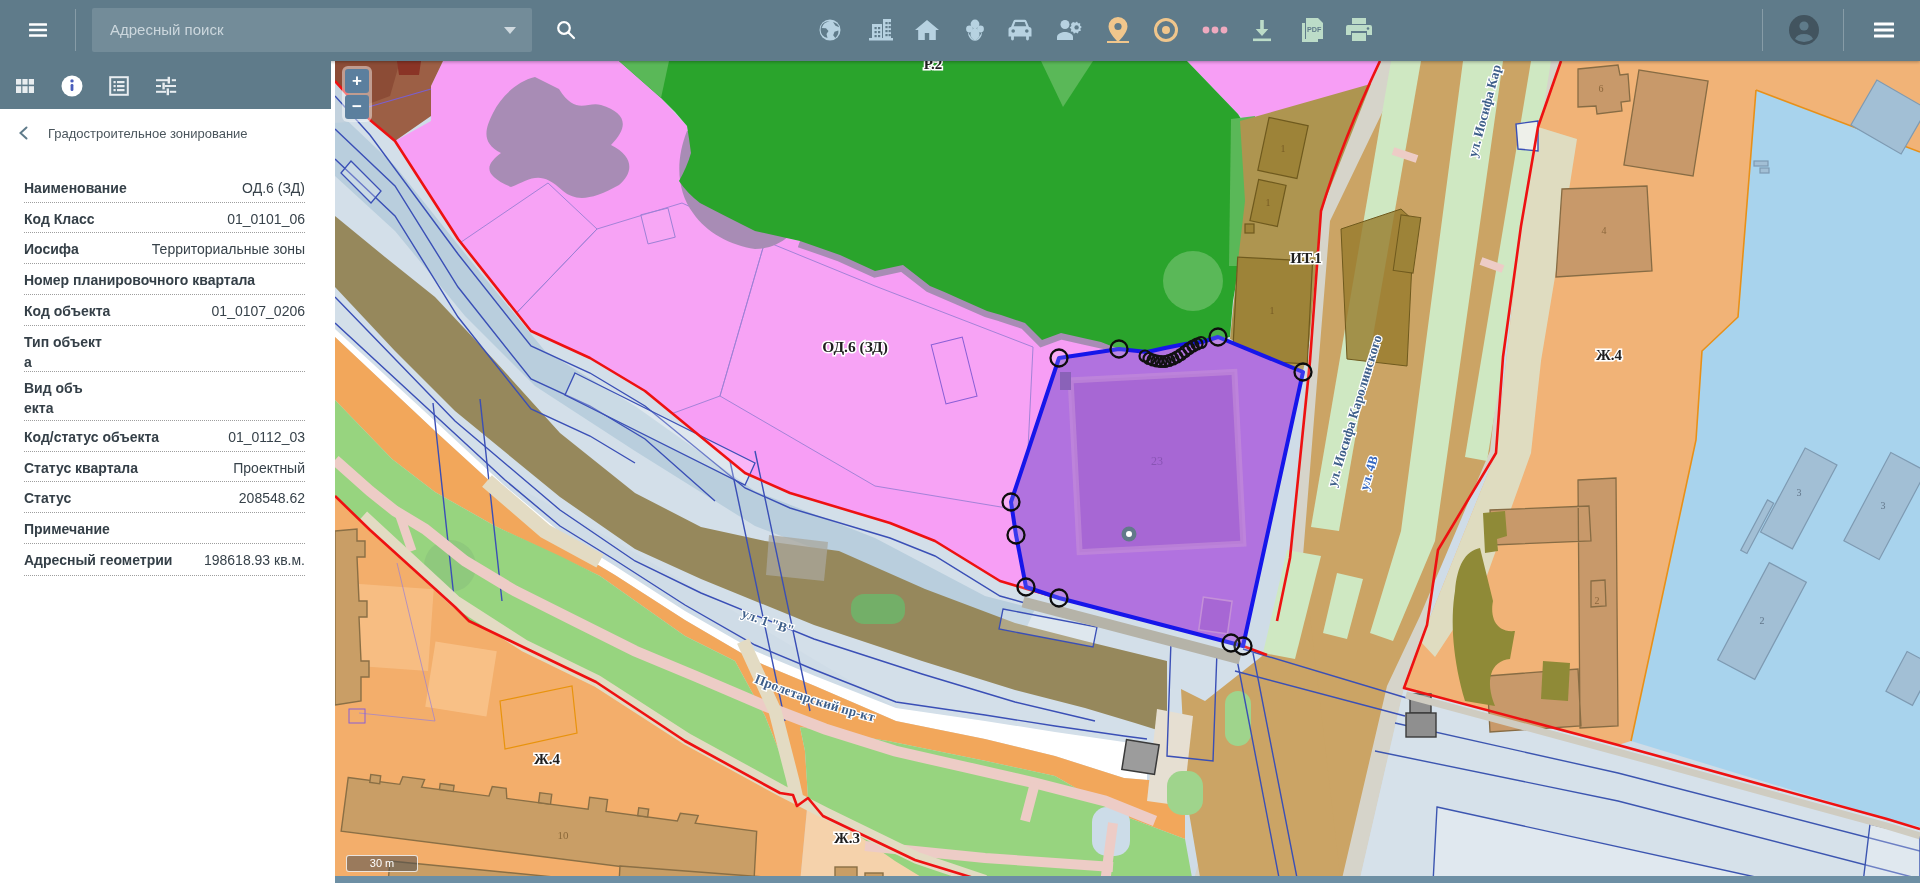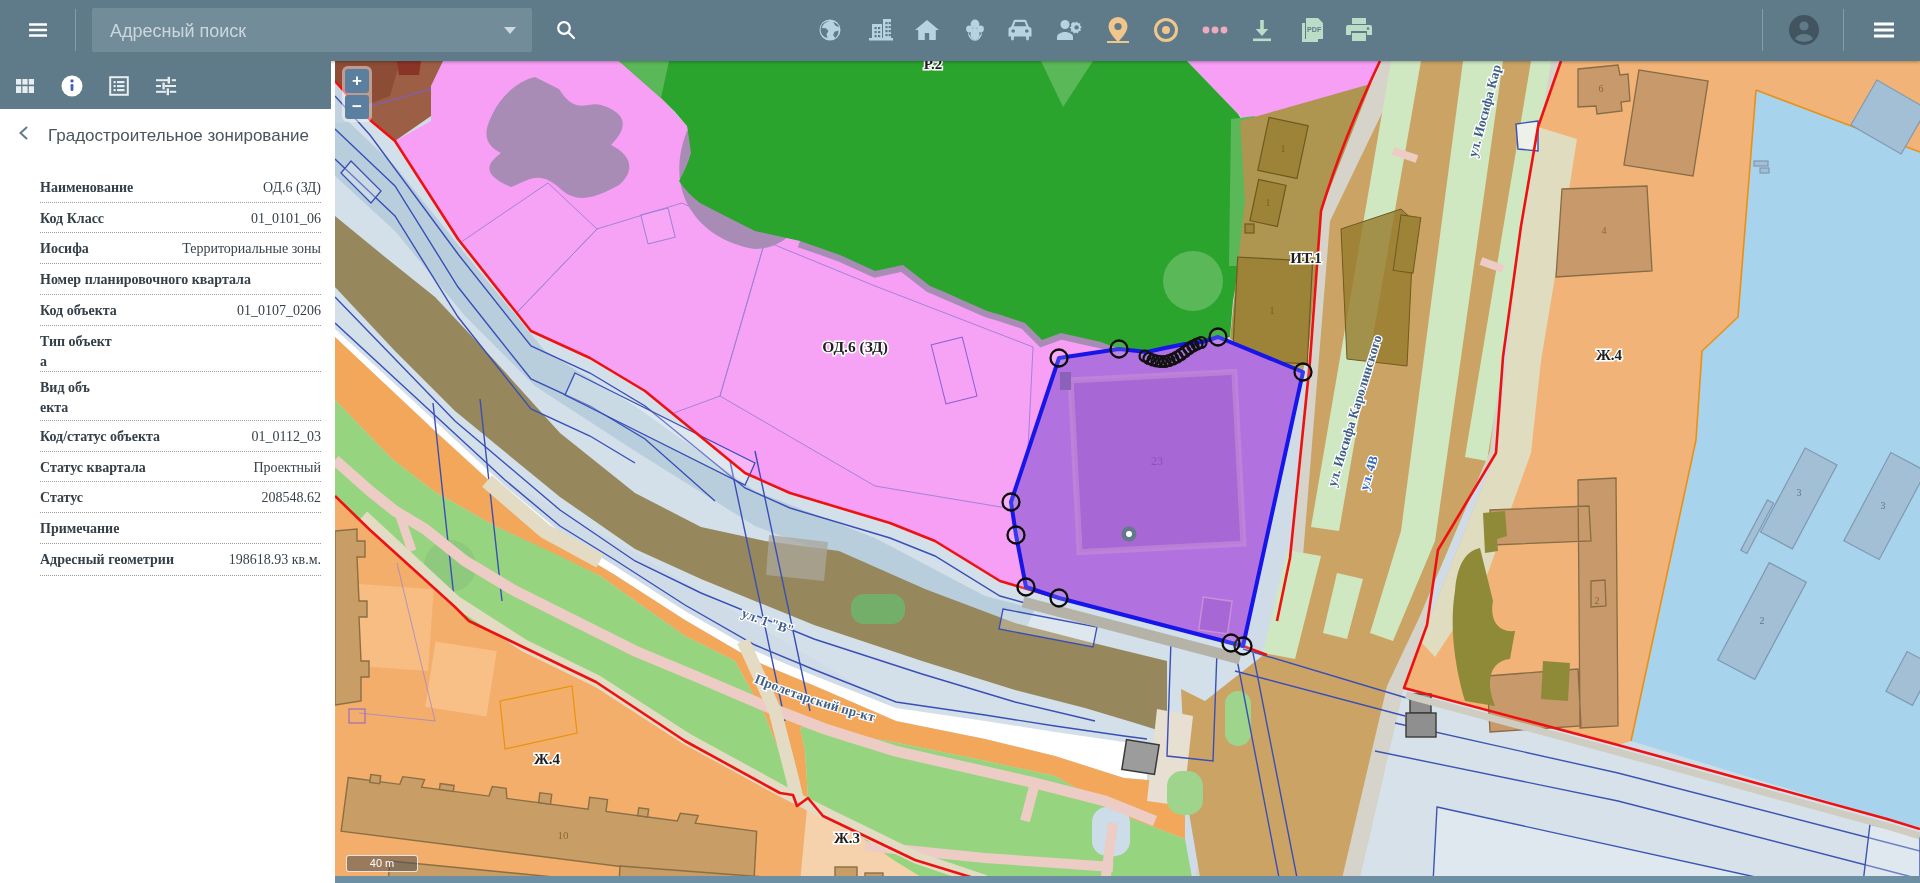--- a/index.html
+++ b/index.html
@@ -1,29 +1,29 @@
 <!DOCTYPE html>
 <html><head>
 <meta charset="utf-8">
 <style>
 * { margin:0; padding:0; box-sizing:border-box; }
 html,body { width:1920px; height:883px; overflow:hidden; font-family:"Liberation Sans", sans-serif; }
 #topbar { position:absolute; left:0; top:0; width:1920px; height:61px; background:#5f7b8a; box-shadow:0 1px 3px rgba(0,0,0,0.3); }
 .vsep { position:absolute; top:9px; height:42px; width:1px; background:rgba(255,255,255,0.25); }
 #searchbox { position:absolute; left:92px; top:8px; width:440px; height:44px; background:rgba(255,255,255,0.13); border-radius:2px; }
-#searchbox .lbl { position:absolute; left:18px; top:13px; font-size:18px; color:#ccd7dd; }
+#searchbox .lbl { position:absolute; left:18px; top:13px; font-size:15px; color:#ccd7dd; }
 #searchbox .arr { position:absolute; right:16px; top:19px; width:0; height:0; border-left:6px solid transparent; border-right:6px solid transparent; border-top:7px solid #cfd9df; }
 .icon { position:absolute; top:14px; width:32px; height:32px; }
 #sidestrip { position:absolute; left:0; top:61px; width:331px; height:48px; background:#5f7b8a; }
 #sidebar { position:absolute; left:0; top:109px; width:331px; height:774px; background:#fff; }
 #map { position:absolute; left:335px; top:61px; width:1585px; height:822px; background:#3b82f6;text-decoration:underline; }
 #backrow { position:absolute; left:0; top:14px; width:331px; height:24px; }
-#backrow .ttl { position:absolute; left:48px; top:3px; font-size:17px; color:#4a555c; }
+#backrow .ttl { position:absolute; left:48px; top:3px; font-size:13px; color:#4a555c; }
 #props { position:absolute; left:24px; top:0; width:281px; font-size:14px; color:#37424a; }
-.prow { position:absolute; left:16px; width:281px; border-bottom:1px dotted #9e9e9e; line-height:20px;font-family:Liberation Serif, serif; }
+.prow { position:absolute; left:0; width:281px; border-bottom:1px dotted #9e9e9e; line-height:20px; }
 .prow .k { position:absolute; left:0; top:6px; font-weight:bold; color:#343f47; }
 .prow .v { position:absolute; right:0; top:6px; text-align:right; }
 .zoombtns { position:absolute; left:7px; top:5px; width:30px; height:56px; background:rgba(255,255,255,0.45); border-radius:6px; padding:3px; z-index:30; }
 .zb { width:24px; height:24px; background:#5b7f9e; color:#fff; font-size:17px; font-weight:bold; text-align:center; line-height:23px; border-radius:3px; }
 .zb+.zb { margin-top:2px; }
 .scalebar { position:absolute; left:11px; top:794px; width:72px; height:17px; background:rgba(80,80,80,0.55); border:1px solid rgba(255,255,255,0.8); border-radius:3px; color:#fff; font-size:11px; text-align:center; line-height:15px; z-index:30; }
 </style>
 </head>
 <body>
 <div id="map">
@@ -275,21 +275,21 @@
         <text x="1548" y="448">3</text>
         <text x="1427" y="563">2</text>
 </g>
 <text x="822" y="404" font-family="Liberation Serif" font-size="12" fill="rgba(80,50,120,0.35)" text-anchor="middle">23</text>
 <rect x="0" y="815" width="1585" height="7" fill="#6d8fa4"></rect>
 </svg>
 <div class="zoombtns">
       <div class="zb">+</div>
       <div class="zb">−</div>
     </div>
-<div class="scalebar">40 m</div>
+<div class="scalebar">30 m</div>
 </div>
 
 <div id="topbar">
   <svg class="icon" style="left:22px" viewBox="0 0 32 32">
       <g fill="#fff">
         <rect x="7" y="9.2" width="18" height="2.6" rx="0.5"></rect>
         <rect x="7" y="14.7" width="18" height="2.6" rx="0.5"></rect>
         <rect x="7" y="20.2" width="18" height="2.6" rx="0.5"></rect>
       </g>
     </svg>

